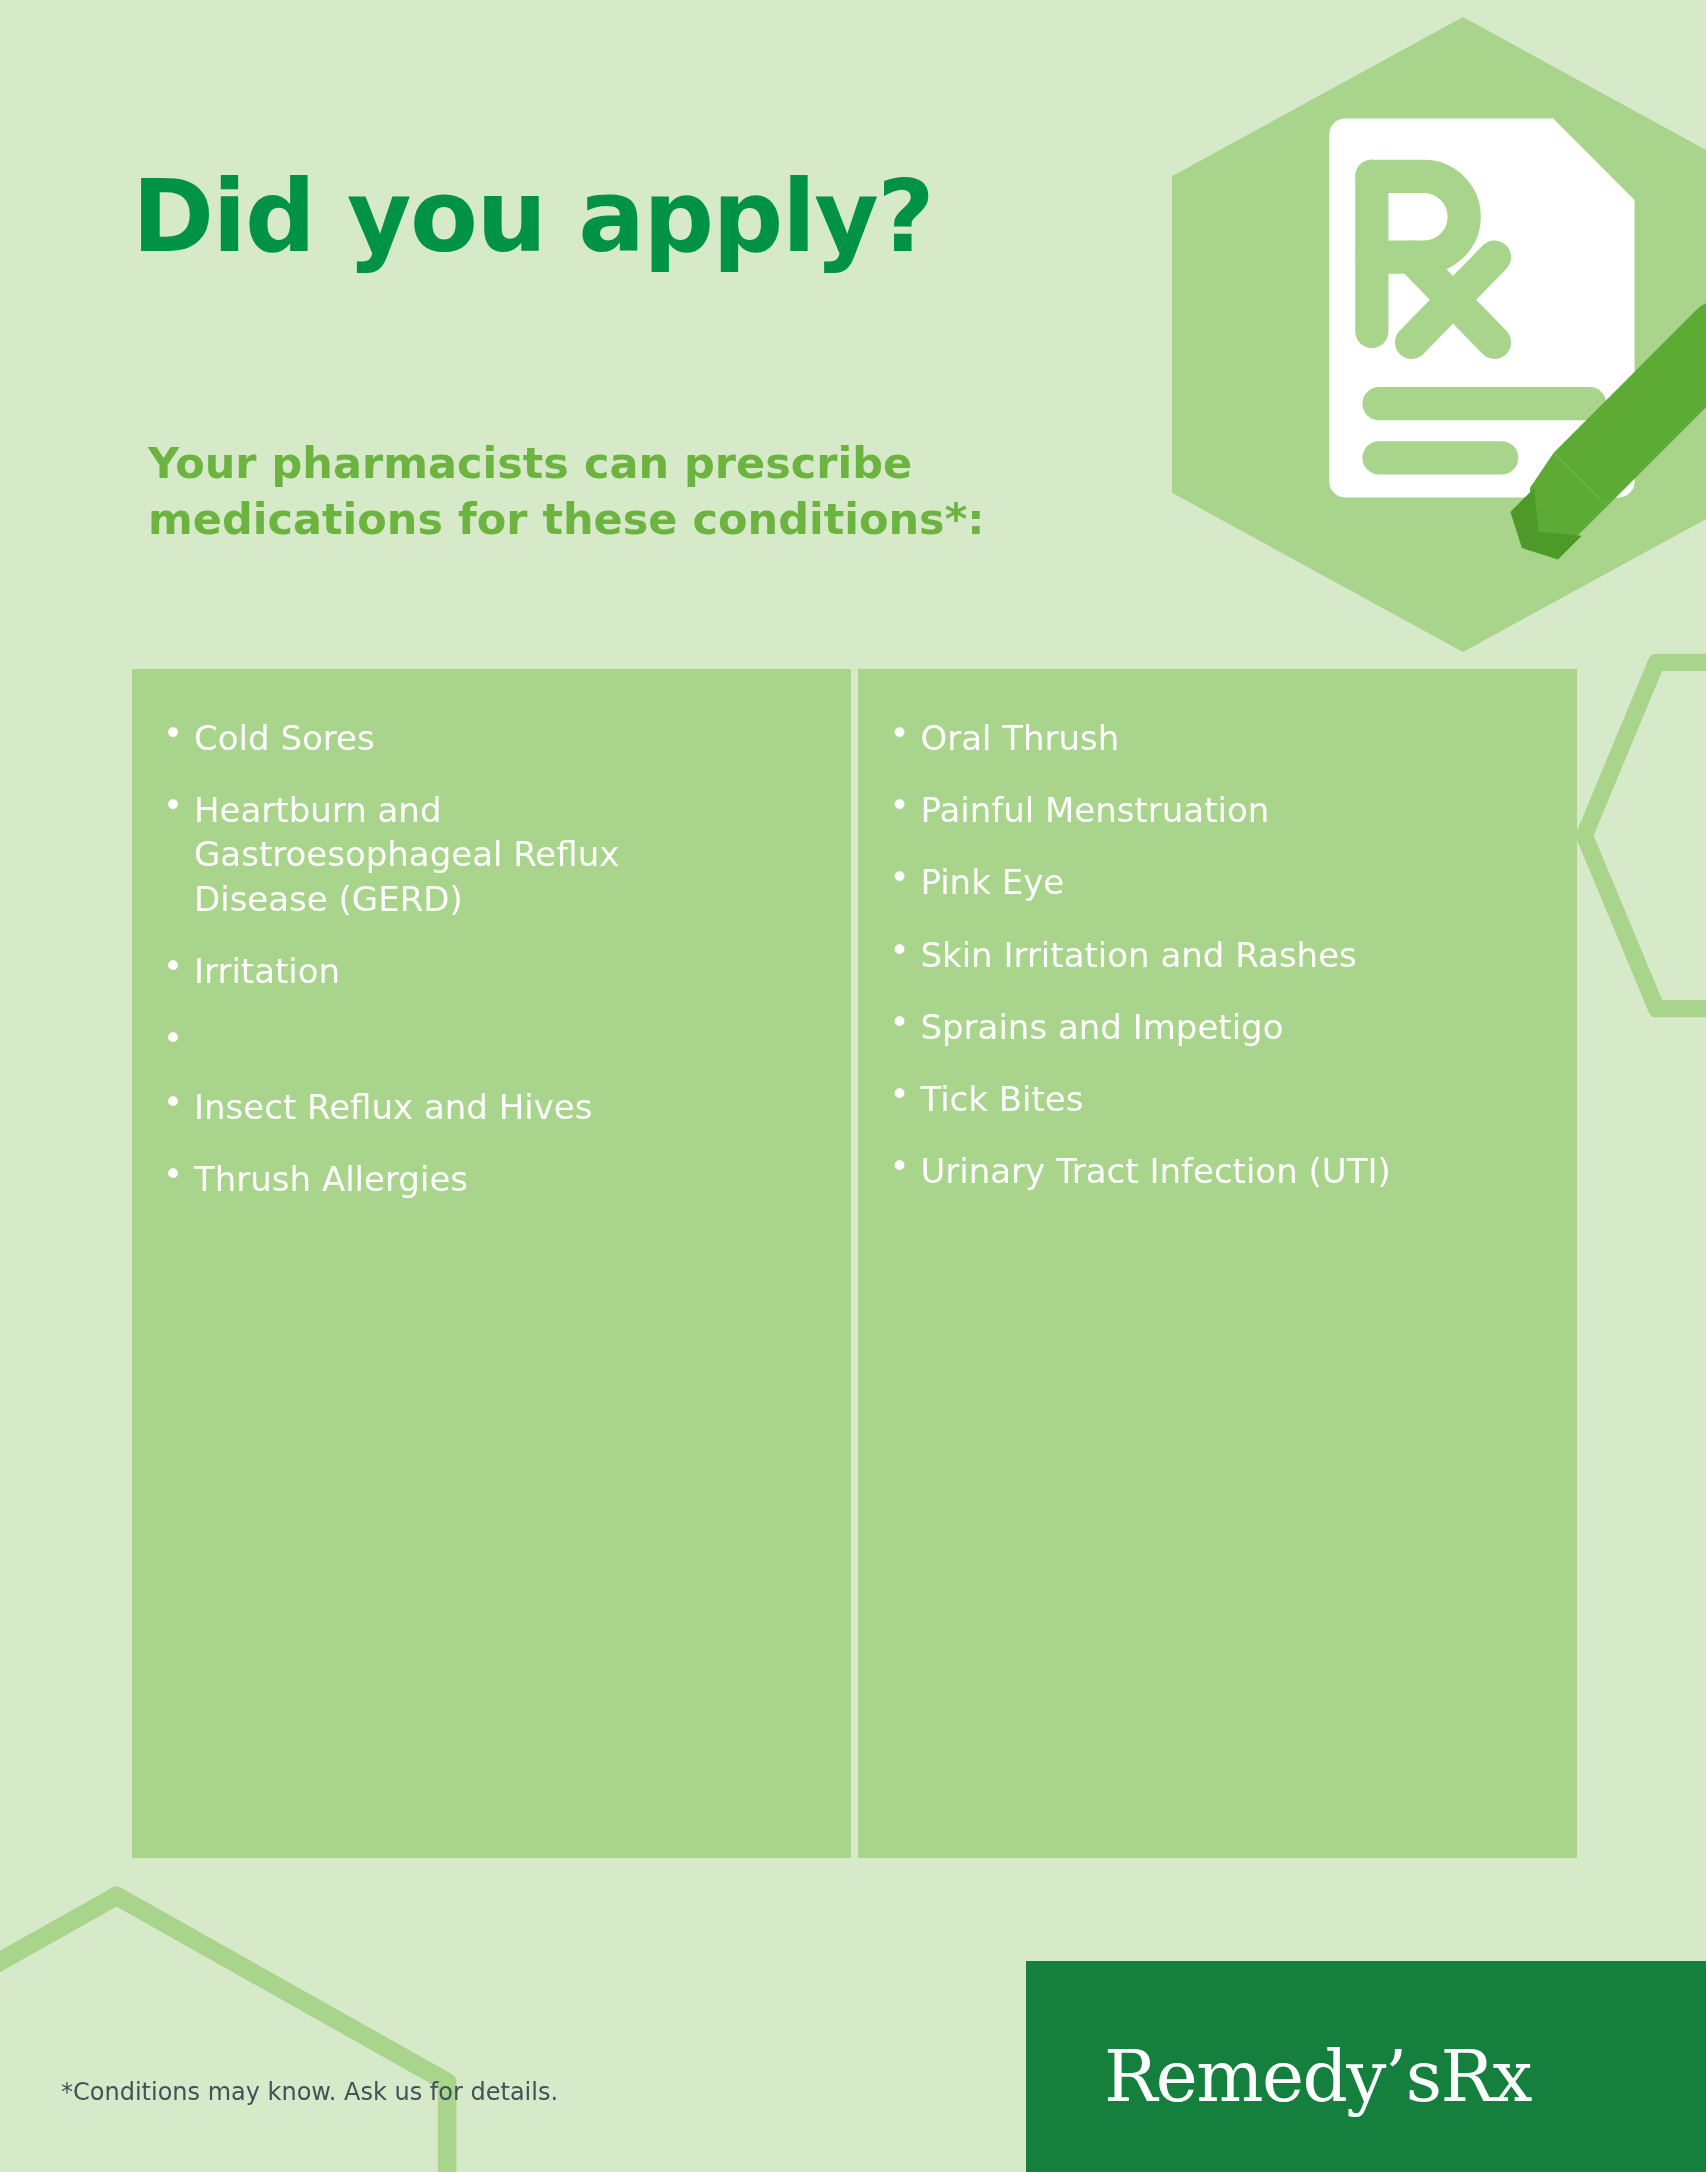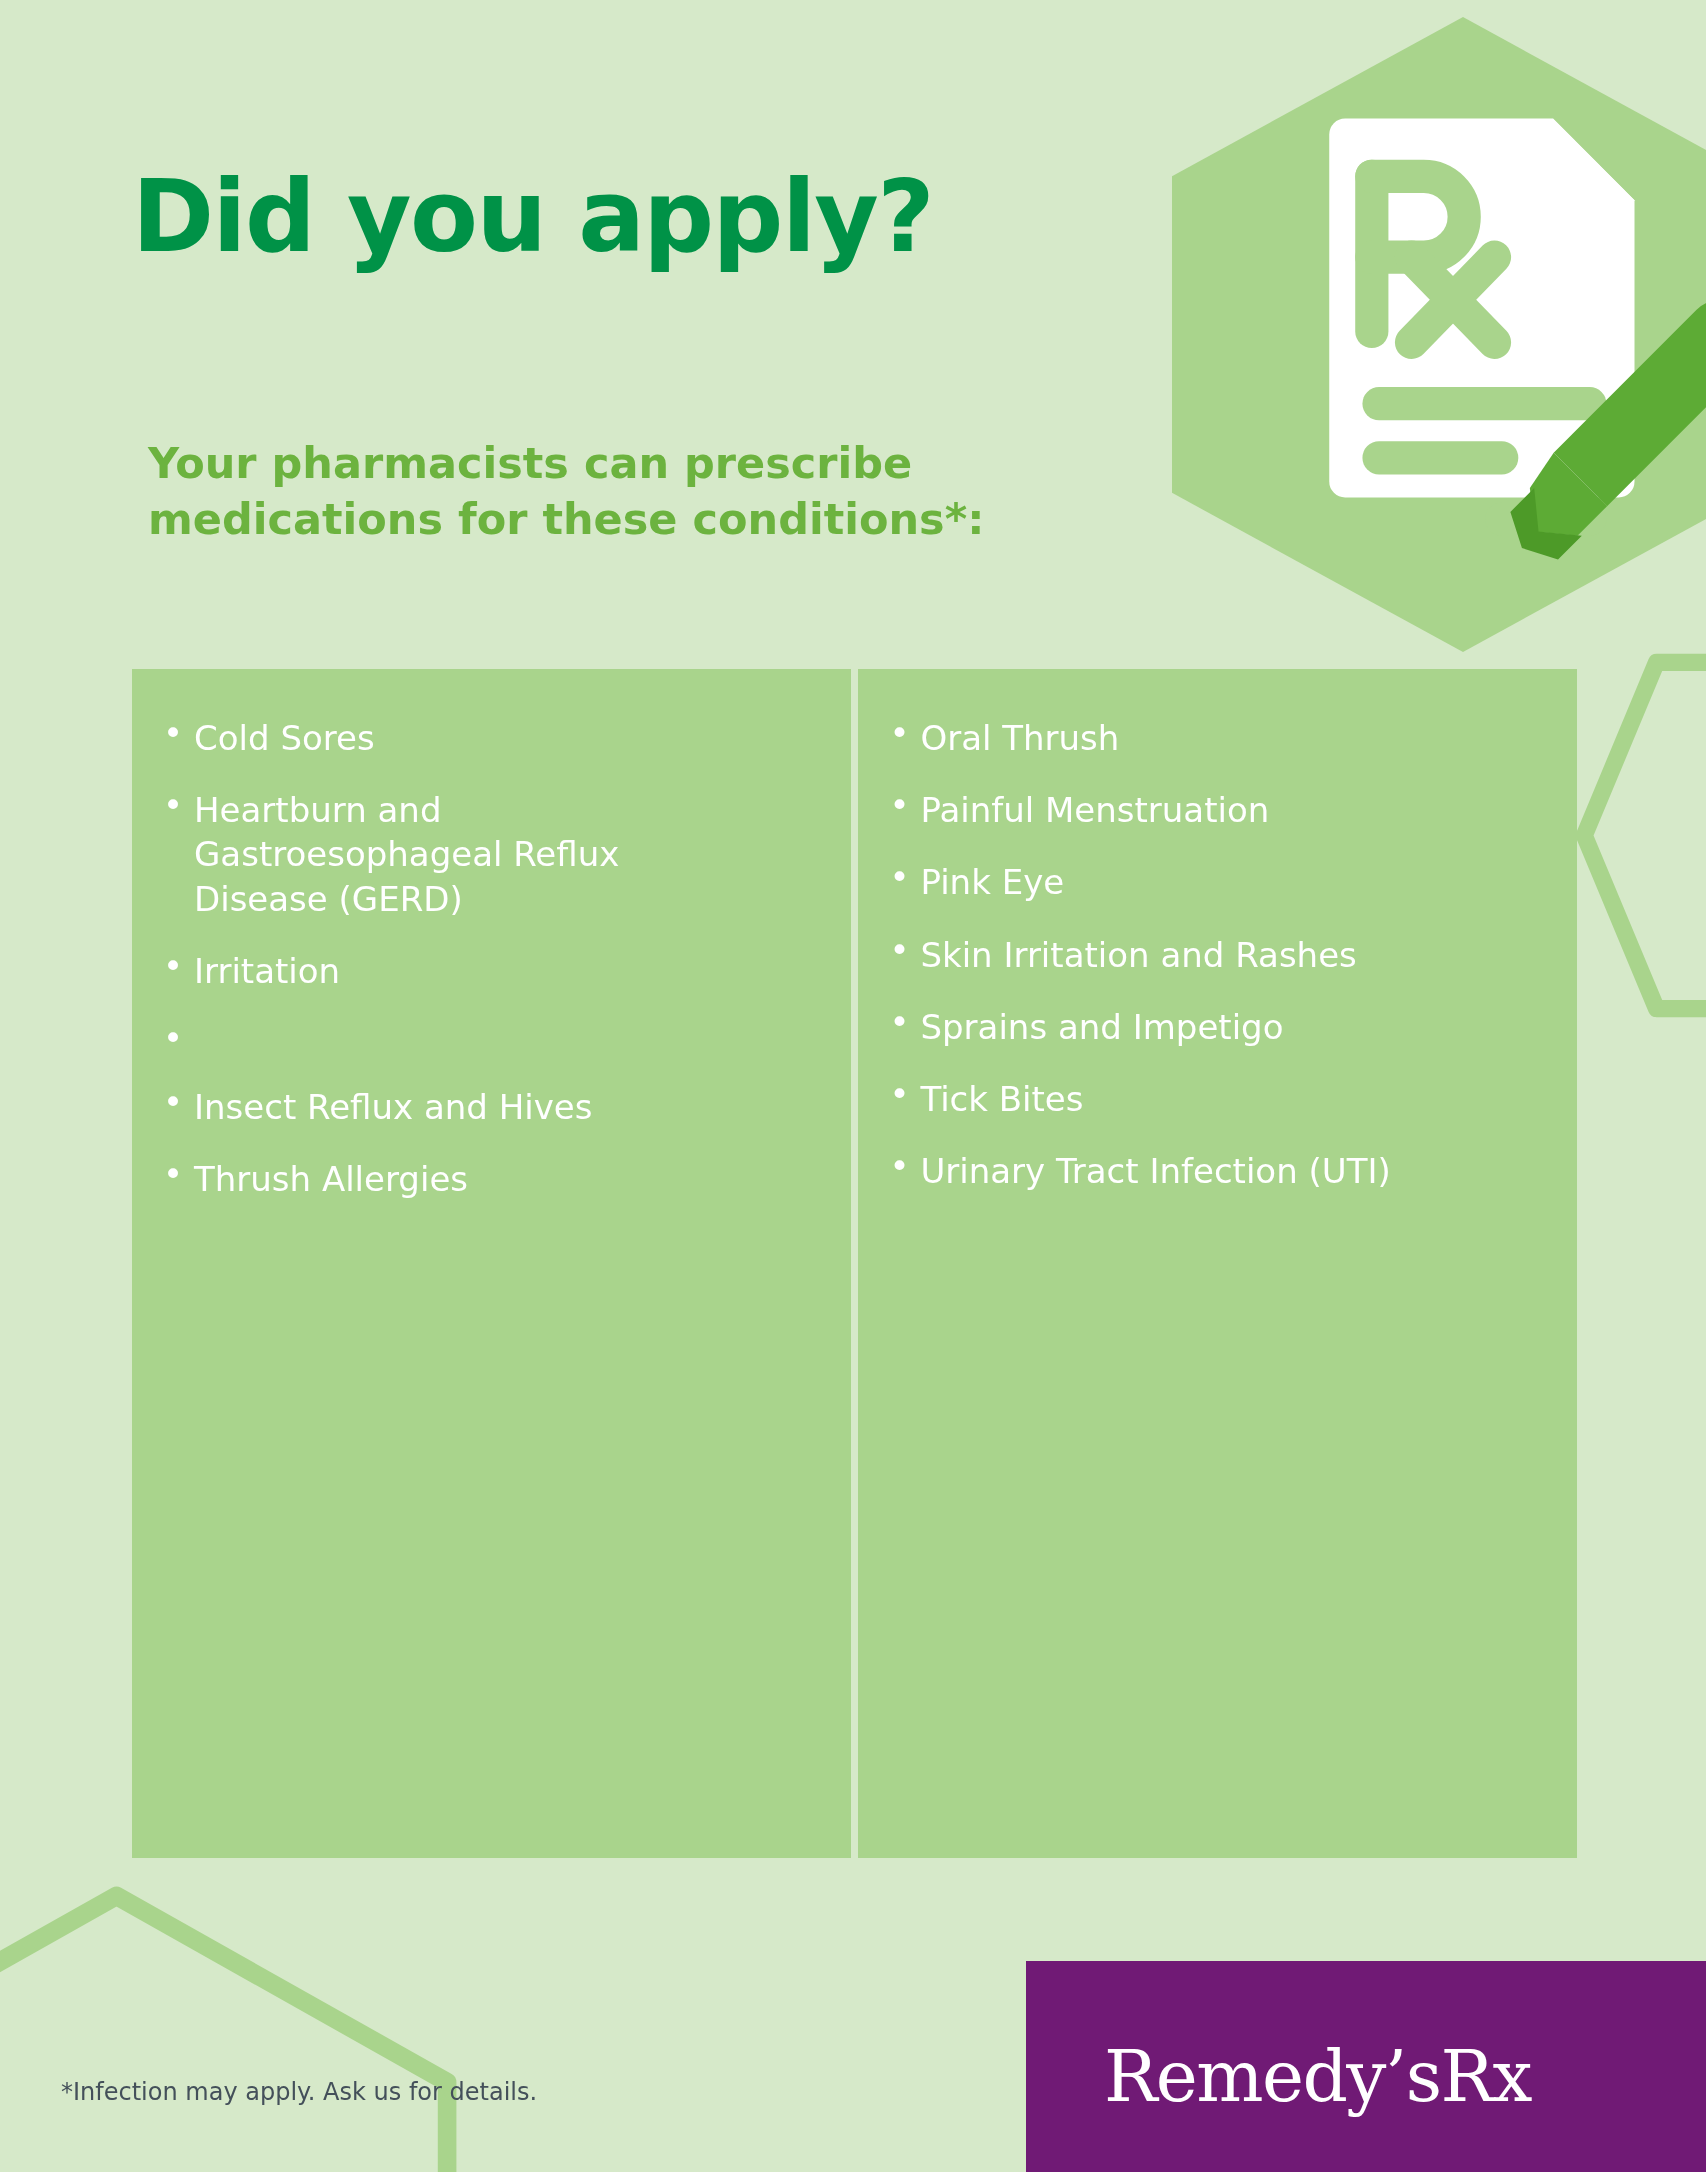--- a/index.html
+++ b/index.html
@@ -122,21 +122,21 @@
     color: #44505a;
     white-space: nowrap;
   }
 
   .logo-box {
     position: absolute;
     left: 1026px;
     top: 1961px;
     width: 680px;
     height: 212px;
-    background: #701a75;
+    background: #15803d;
   }
   .logo-wordmark {
     position: absolute;
     left: 78px;
     top: 74px;
     font-family: "DejaVu Serif", "Liberation Serif", serif;
     font-size: 71px;
     font-weight: normal;
     color: #ffffff;
     letter-spacing: -1.6px;
@@ -259,21 +259,21 @@
     </div>
 
   </div>
 
   <div class="hex-outline-bottom">
     <svg width="683" height="745" viewBox="0 0 880 960" aria-hidden="true">
       <polygon points="440,14 866,254 866,706 440,946 14,706 14,254" fill="none" stroke="#a9d48c" stroke-width="24" stroke-linejoin="round"></polygon>
     </svg>
   </div>
 
-  <div class="footnote">*Infection may apply. Ask us for details.</div>
+  <div class="footnote">*Conditions may know. Ask us for details.</div>
 
   <div class="logo-box">
     <span class="logo-wordmark">Remedy’sRx</span>
 
   </div>
 
 </div>
 
 
 </body></html>

